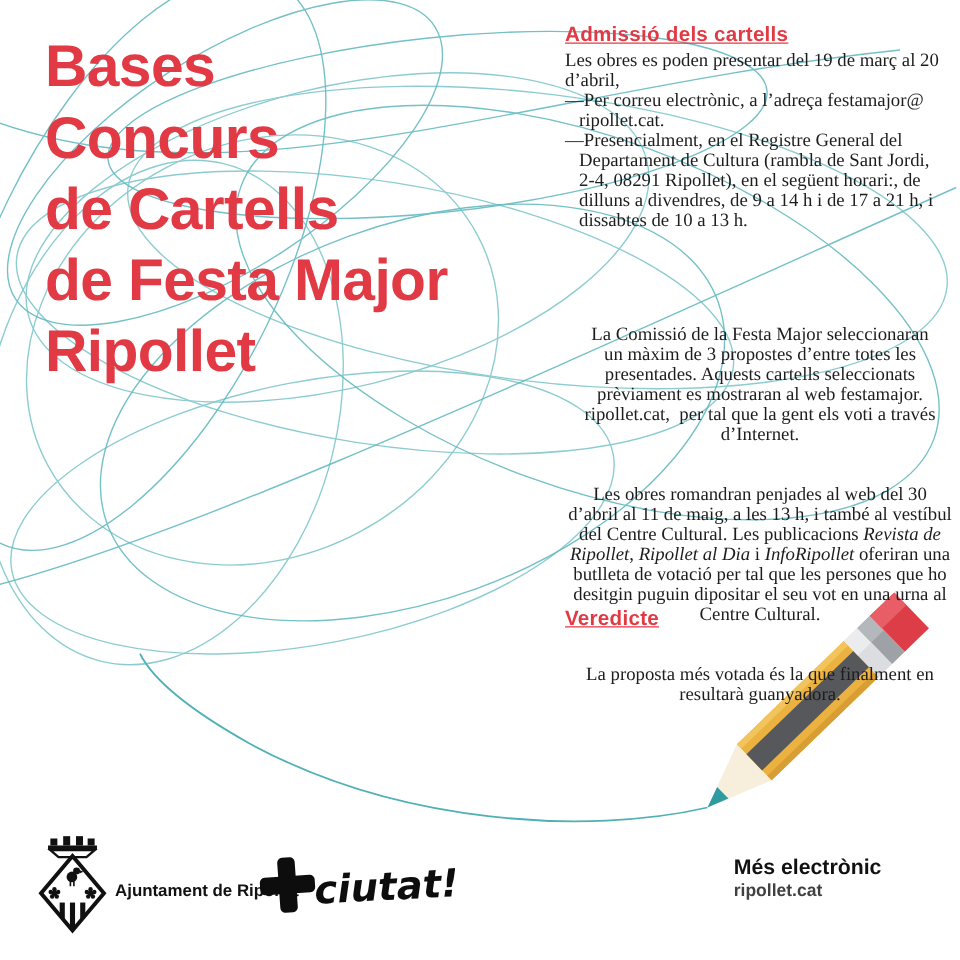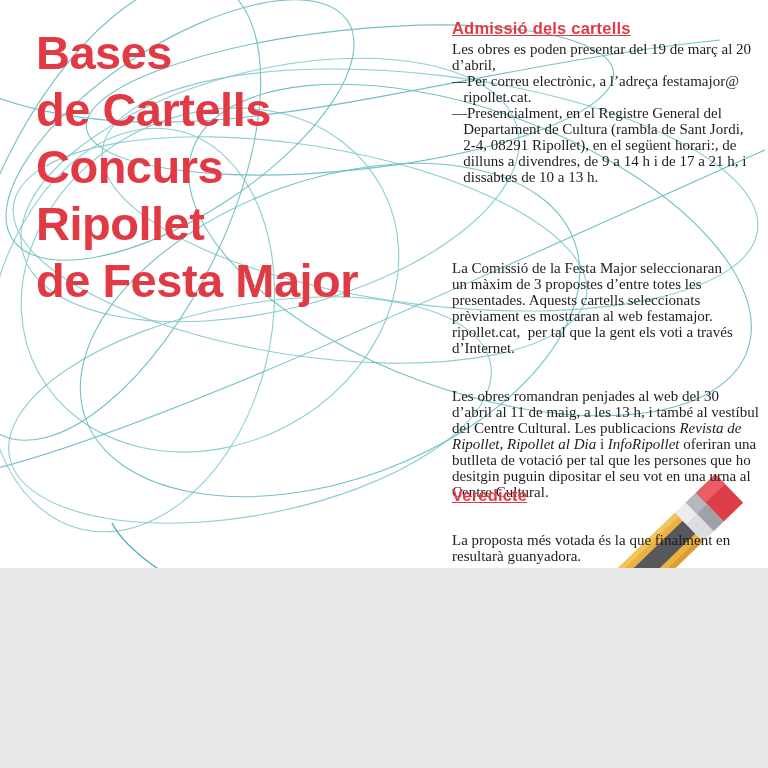--- a/index.html
+++ b/index.html
@@ -1,17 +1,17 @@
 <!DOCTYPE html>
 <html><head>
 <meta charset="utf-8">
 <style>
   html,body{margin:0;padding:0;background:#e8e8e8;}
   .poster{
-    position:relative;width:768px;height:568px;margin:0 auto;
+    position:relative;width:768px;height:768px;margin:0 auto;
     background:#ffffff;overflow:hidden;
     font-family:"Liberation Sans", sans-serif;
   }
   .layer{position:absolute;inset:0;}
   svg{display:block;}
 
   .title{
     position:absolute;left:36px;top:24px;z-index:2;
     color:#e23a44;font-weight:bold;font-size:47px;line-height:57px;
     letter-spacing:-0.5px;
@@ -22,37 +22,37 @@
     color:#e23a44;font-weight:bold;font-size:16.5px;letter-spacing:0.2px;
     white-space:nowrap;
     text-decoration:underline;
   }
   .body-text{
     position:absolute;left:452px;width:312px;z-index:2;
     font-family:"Liberation Serif", serif;
     font-size:15px;line-height:16px;color:#1d1d1d;
     white-space:pre-wrap;
   }
-  .body-text p{margin:0;white-space:pre-wrap;}
+  .body-text p{margin:0;white-space:pre-wrap;text-align:center;}
   .it{font-style:italic;}
 
   .muni-logo{position:absolute;left:28px;top:668px;z-index:2;}
   .muni-label{
     position:absolute;left:92px;top:705px;z-index:2;
     font-size:13.5px;font-weight:bold;color:#111;white-space:nowrap;
   }
   .ciutat-logo{position:absolute;left:206px;top:674px;z-index:2;}
 
   .more-info{
     position:absolute;left:587px;top:684px;z-index:2;
     font-size:17px;font-weight:bold;color:#111;white-space:nowrap;
   }
   .website{
     position:absolute;left:587px;top:704px;z-index:2;
-    font-size:17px;font-weight:bold;color:#000000;white-space:nowrap;
+    font-size:14px;font-weight:bold;color:#404040;white-space:nowrap;
   }
 </style>
 </head>
 <body>
 
 <div class="poster">
 
   <div class="layer">
     <svg width="768" height="768" viewBox="0 0 768 768">
       <g fill="none" stroke="#86cace" stroke-width="1.1" opacity="0.95">
@@ -87,24 +87,24 @@
         <rect x="186" y="-20" width="14" height="40" fill="#9ea1a6"></rect>
         <rect x="186" y="-20" width="14" height="16" fill="#b4b7bb"></rect>
         <rect x="200" y="-20" width="27" height="40" fill="#dd3d47"></rect>
         <rect x="200" y="-20" width="27" height="14" fill="#e95d66"></rect>
       </g>
     </svg>
   </div>
 
   <div class="title">
     <div>Bases</div>
+    <div>Concurs</div>
     <div>de Cartells</div>
-    <div>Concurs</div>
+    <div>de Festa Major</div>
     <div>Ripollet</div>
-    <div>de Festa Major</div>
   </div>
 
   <div class="section-heading" style="top:19px">Admissió dels cartells</div>
   <div class="body-text" style="top:41px">Les obres es poden presentar del 19 de març al 20
 d’abril,
 —Per correu electrònic, a l’adreça festamajor@
    ripollet.cat.
 —Presencialment, en el Registre General del
    Departament de Cultura (rambla de Sant Jordi,
    2-4, 08291 Ripollet), en el següent horari:, de

